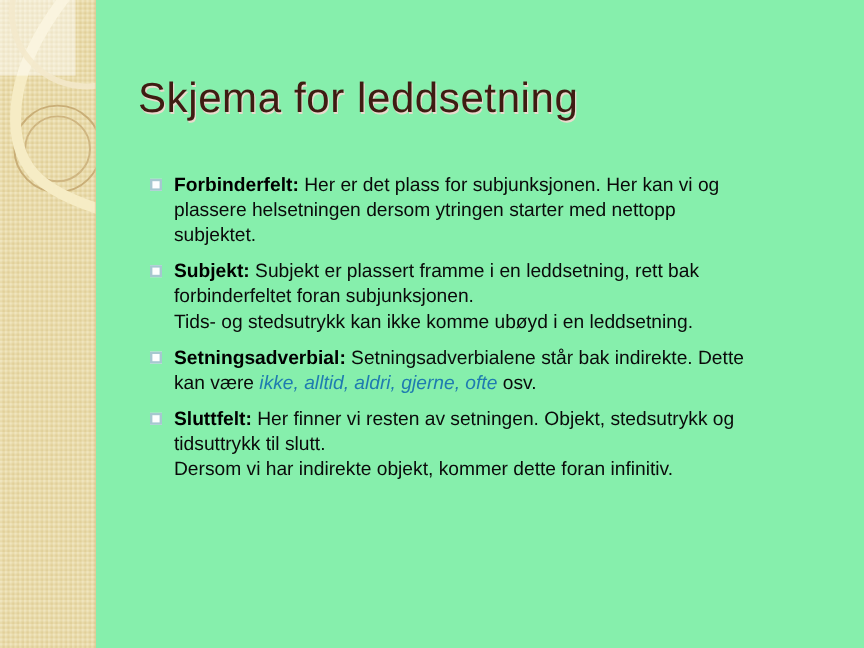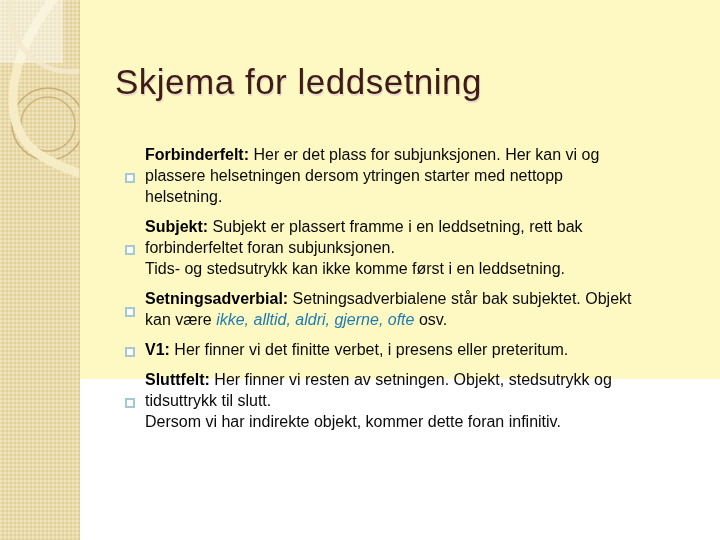--- a/index.html
+++ b/index.html
@@ -1,39 +1,39 @@
 <!DOCTYPE html>
 <html style="--c-title: #3e1c12; --c-em: #1f7bb0; --c-bullet: #a6c8d0;"><head>
 <meta charset="utf-8">
 <style>
   html,body{margin:0;padding:0;}
   body{
     width:720px;height:540px;overflow:hidden;background:#ffffff;
     font-family:"Liberation Sans","DejaVu Sans",sans-serif;
   }
-  .slide{position:relative;width:720px;height:379px;background:#fef9c3;}
+  .slide{position:relative;width:720px;height:540px;background:#86efac;}
 
   
   .band{position:absolute;left:0;top:0;width:80px;height:540px;}
 
   
   .slide-title{
     position:absolute;left:115px;top:62px;width:580px;
     font-size:35px;font-weight:400;line-height:40px;letter-spacing:0.5px;
     color:var(--c-title,#3e1c12);
     text-shadow:1px 2px 0 #eadacd;
     margin:0;white-space:nowrap;
   }
 
   
   .bullets{
     position:absolute;left:125px;top:144px;width:585px;
     font-size:16px;line-height:21px;color:#0a0a0a;
   }
-  .bullet{display:flex;align-items:center;margin:0 0 9px 0;}
+  .bullet{display:flex;align-items:flex-start;margin:0 0 9px 0;}
   .marker{
     flex:0 0 auto;width:10px;height:10px;margin:5px 10px 0 0;
     border:2px solid var(--c-bullet,#a6c8d0);background:#fcfefe;box-sizing:border-box;
   }
   .content{flex:1 1 auto;}
   .seg-label{font-weight:bold;color:#000;}
   .seg-em{font-style:italic;color:var(--c-em,#1f7bb0);}
 </style>
 </head>
 <body>
@@ -57,33 +57,29 @@
     <rect x="0" y="0" width="63" height="63" fill="rgba(255,255,255,0.45)"></rect>
     <circle cx="72" cy="10" r="62" fill="none" stroke="#f3e9cb" stroke-width="5" opacity="0.85"></circle>
     <rect x="79" y="0" width="1" height="540" fill="#dcc892" opacity="0.6"></rect>
   </svg>
 
   <h1 class="slide-title">Skjema for leddsetning</h1>
 
   <div class="bullets" id="bullets">
       <div class="bullet">
         <span class="marker"></span>
-        <span class="content"><span class="seg-label">Forbinderfelt:</span><span class="seg-text"> Her er det plass for subjunksjonen. Her kan vi og</span><br><span class="seg-text">plassere helsetningen dersom ytringen starter med nettopp</span><br><span class="seg-text">helsetning.</span></span>
+        <span class="content"><span class="seg-label">Forbinderfelt:</span><span class="seg-text"> Her er det plass for subjunksjonen. Her kan vi og</span><br><span class="seg-text">plassere helsetningen dersom ytringen starter med nettopp</span><br><span class="seg-text">subjektet.</span></span>
       </div>
       <div class="bullet">
         <span class="marker"></span>
-        <span class="content"><span class="seg-label">Subjekt:</span><span class="seg-text"> Subjekt er plassert framme i en leddsetning, rett bak</span><br><span class="seg-text">forbinderfeltet foran subjunksjonen.</span><br><span class="seg-text">Tids- og stedsutrykk kan ikke komme først i en leddsetning.</span></span>
+        <span class="content"><span class="seg-label">Subjekt:</span><span class="seg-text"> Subjekt er plassert framme i en leddsetning, rett bak</span><br><span class="seg-text">forbinderfeltet foran subjunksjonen.</span><br><span class="seg-text">Tids- og stedsutrykk kan ikke komme ubøyd i en leddsetning.</span></span>
       </div>
       <div class="bullet">
         <span class="marker"></span>
-        <span class="content"><span class="seg-label">Setningsadverbial:</span><span class="seg-text"> Setningsadverbialene står bak subjektet. Objekt</span><br><span class="seg-text">kan være </span><span class="seg-em">ikke, alltid, aldri, gjerne, ofte</span><span class="seg-text"> osv.</span></span>
-      </div>
-      <div class="bullet">
-        <span class="marker"></span>
-        <span class="content"><span class="seg-label">V1:</span><span class="seg-text"> Her finner vi det finitte verbet, i presens eller preteritum.</span></span>
+        <span class="content"><span class="seg-label">Setningsadverbial:</span><span class="seg-text"> Setningsadverbialene står bak indirekte. Dette</span><br><span class="seg-text">kan være </span><span class="seg-em">ikke, alltid, aldri, gjerne, ofte</span><span class="seg-text"> osv.</span></span>
       </div>
       <div class="bullet">
         <span class="marker"></span>
         <span class="content"><span class="seg-label">Sluttfelt:</span><span class="seg-text"> Her finner vi resten av setningen. Objekt, stedsutrykk og</span><br><span class="seg-text">tidsuttrykk til slutt.</span><br><span class="seg-text">Dersom vi har indirekte objekt, kommer dette foran infinitiv.</span></span>
       </div>
     </div>
 
 </div>
 
 </body></html>

